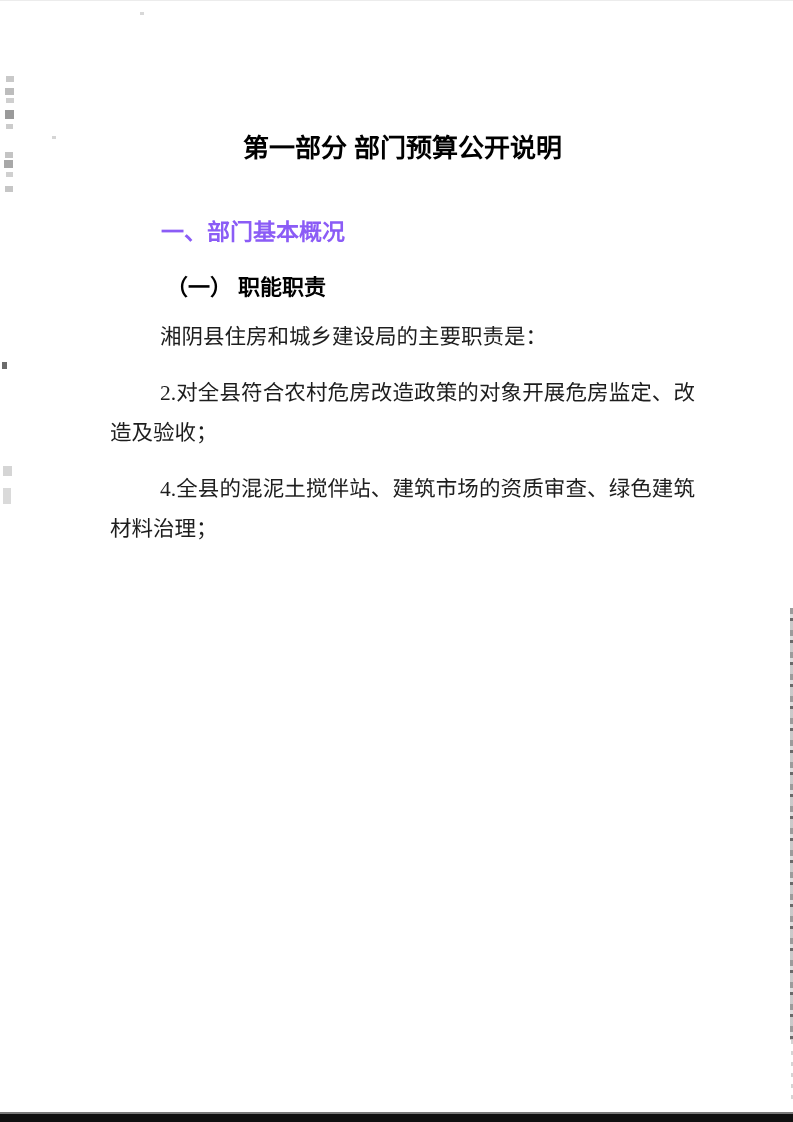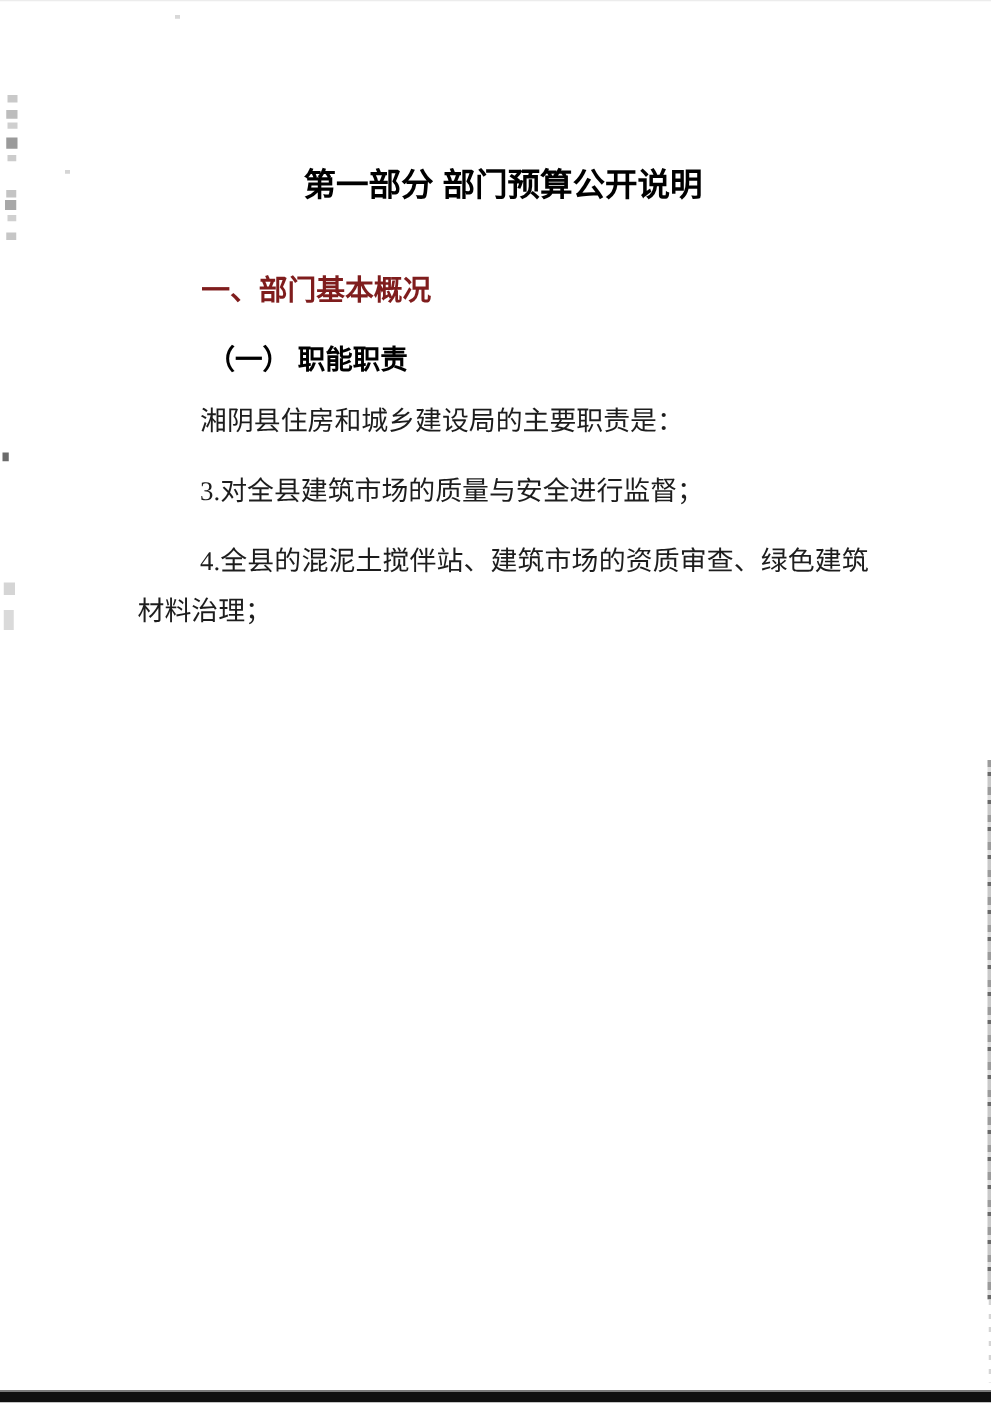--- a/index.html
+++ b/index.html
@@ -38,21 +38,21 @@
     font-size: 26px;
     line-height: 1.25;
     color: #000000;
   }
   .section-heading {
     margin: 54px 0 0 51px;
     font-family: "Liberation Sans", sans-serif;
     font-weight: 700;
     font-size: 23px;
     line-height: 1.2;
-    color: #7f1d1d;
+    color: #8b5cf6;
   }
   .subsection-heading {
     margin: 29px 0 0 56px;
     font-family: "Liberation Sans", sans-serif;
     font-weight: 700;
     font-size: 22px;
     line-height: 1.2;
     color: #000000;
   }
   .body-text {
@@ -115,21 +115,21 @@
 
   <div class="doc">
     <h1 class="doc-title">第一部分 部门预算公开说明</h1>
 
     <h2 class="section-heading">一、部门基本概况</h2>
 
     <h3 class="subsection-heading">（一） 职能职责</h3>
 
     <div class="body-text">
       <p>湘阴县住房和城乡建设局的主要职责是：</p>
-      <p>3.对全县建筑市场的质量与安全进行监督；</p>
+      <p>2.对全县符合农村危房改造政策的对象开展危房监定、改造及验收；</p>
       <p>4.全县的混泥土搅伴站、建筑市场的资质审查、绿色建筑材料治理；</p>
     </div>
   </div>
 
   <div class="speck" style="left:140px; top:12px;  width:4px; height:3px; background:#d8d8d8;"></div>
   <div class="speck" style="left:6px;  top:76px;  width:8px; height:6px; background:#c9c9c9;"></div>
   <div class="speck" style="left:5px;  top:88px;  width:9px; height:7px; background:#bdbdbd;"></div>
   <div class="speck" style="left:6px;  top:98px;  width:8px; height:5px; background:#cfcfcf;"></div>
   <div class="speck" style="left:5px;  top:110px; width:9px; height:9px; background:#9a9a9a;"></div>
   <div class="speck" style="left:6px;  top:124px; width:7px; height:5px; background:#cccccc;"></div>

